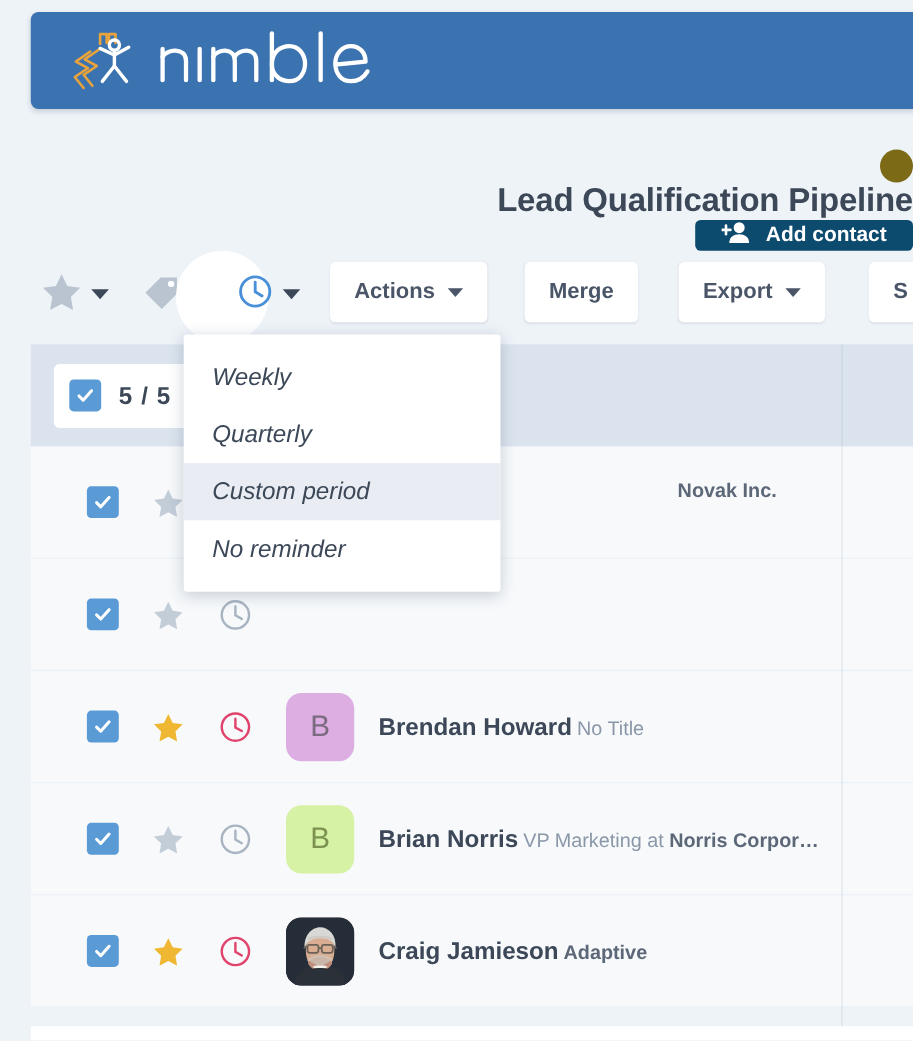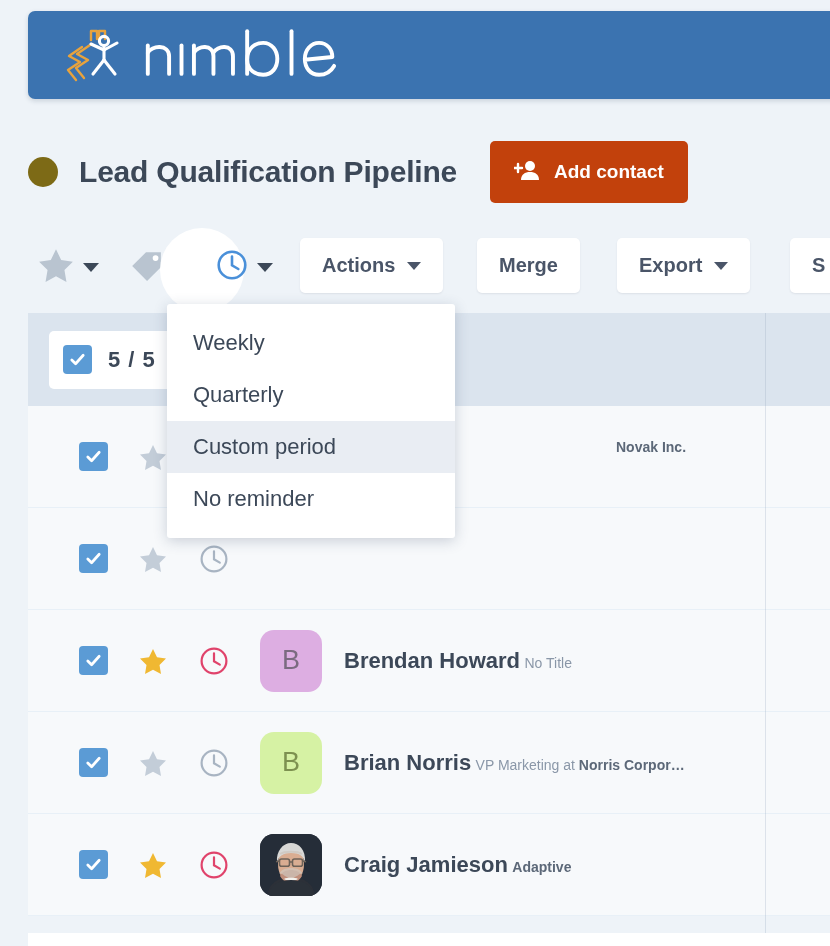--- a/index.html
+++ b/index.html
@@ -21,35 +21,35 @@
     display: flex; align-items: center;
   }
   .brand-logo { display: flex; align-items: center; margin-left: 32px; }
   .brand-mark { width: 72px; height: 58px; }
   .brand-word { margin-left: 10px; }
 
   
   .titlerow {
     position: absolute; left: 28px; top: 136px;
     width: 802px; height: 72px;
-    display: flex; align-items: center;
+    display: flex; align-items: flex-end; flex-direction: column;
   }
   .pipeline-dot {
     width: 30px; height: 30px; border-radius: 50%;
     background: #7d6a16; flex: none;
   }
   .pipeline-title {
     margin-left: 21px;
     font-size: 30px; font-weight: bold; color: #3c4858;
     letter-spacing: -.2px; white-space: nowrap;
   }
   .add-contact-btn {
     margin-left: 33px;
     height: 62px; padding: 0 24px;
-    background: #c2410c; color: #fff;
+    background: #0c4a6e; color: #fff;
     border: none; border-radius: 5px;
     display: flex; align-items: center; gap: 14px;
     font-size: 19px; font-weight: bold;
     font-family: "Liberation Sans", sans-serif;
     cursor: pointer; white-space: nowrap;
   }
 
   
   .toolbar {
     position: absolute; left: 28px; top: 236px;
@@ -145,34 +145,35 @@
     display: flex; align-items: center; justify-content: center;
     font-size: 27px; overflow: hidden;
   }
   .avatar-photo { background: #232a33; }
   .names { margin-left: 22px; min-width: 0; }
   .nm {
     font-size: 22px; font-weight: bold; color: #3c4858;
     line-height: 1.25; white-space: nowrap;
   }
   .sub {
-    font-size: 14px; color: #8a97a8; line-height: 1.3;
+    font-size: 18px; color: #8a97a8; line-height: 1.3;
     margin-top: 3px; white-space: nowrap;
   }
   .sub b { color: #5c6878; font-weight: bold; }
   .sub.strong { color: #5c6878; font-weight: bold; }
 
   
   .menu {
     position: absolute; left: 167px; top: 304px;
     width: 288px; background: #fff;
     border-radius: 3px;
     box-shadow: 0 3px 14px rgba(40,60,90,.22);
     padding: 13px 0 13px 0;
     z-index: 40;
+    font-style: italic;
   }
   .menu-item {
     height: 52px; padding: 0 26px;
     display: flex; align-items: center;
     font-size: 22px; color: #3c4858;
     cursor: pointer;
   }
   .menu-item.active { background: #e9edf3; }
   .bottom-strip {
     position: absolute; left: 28px; top: 933px;

